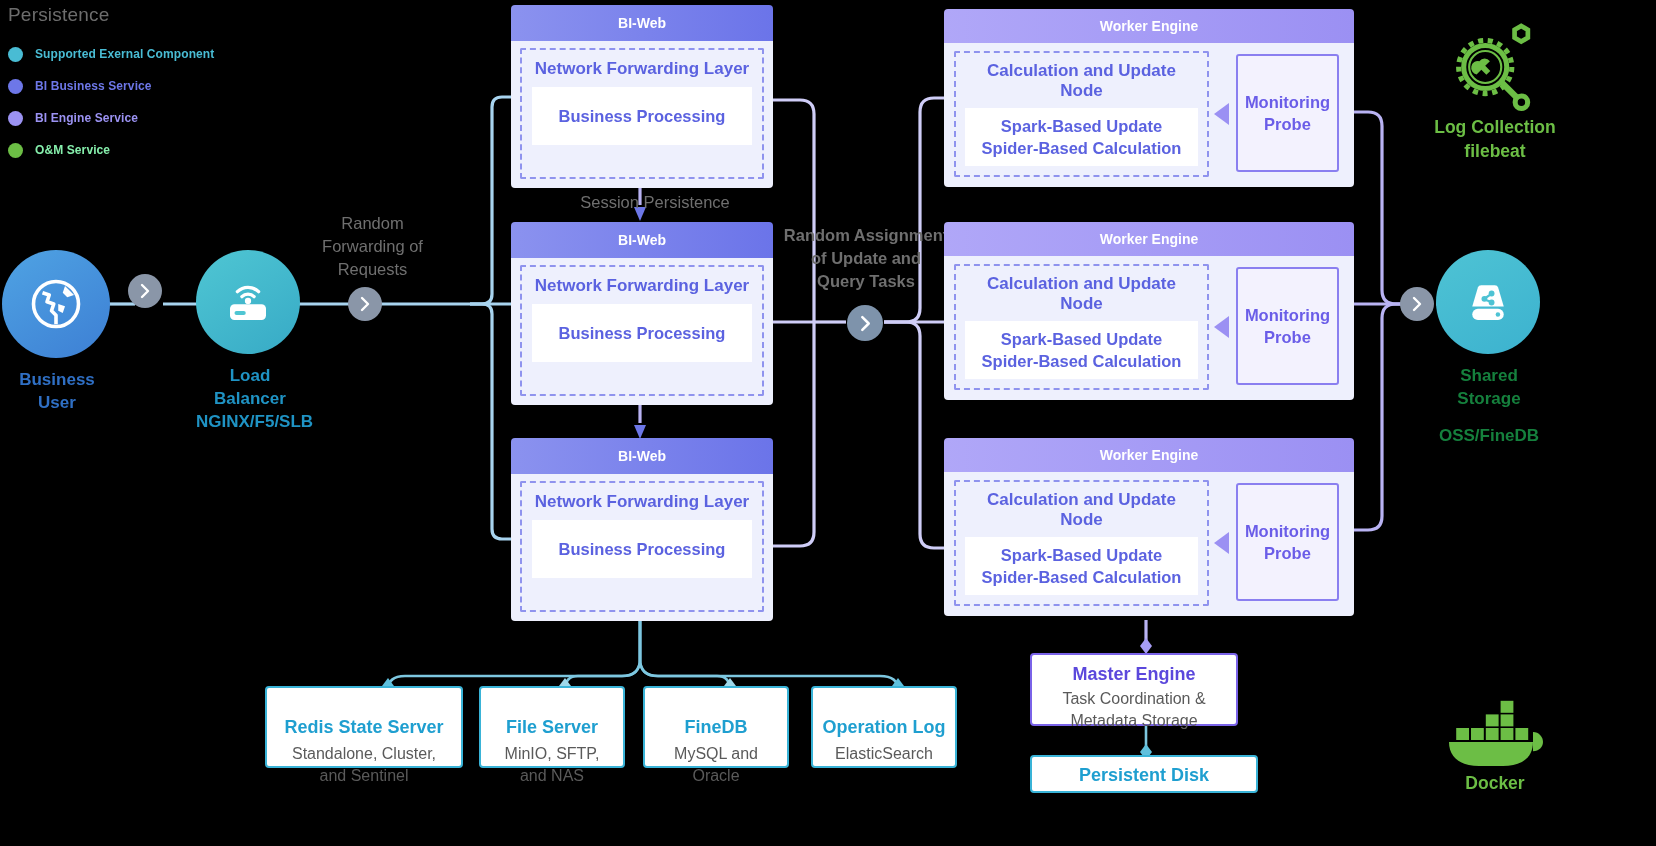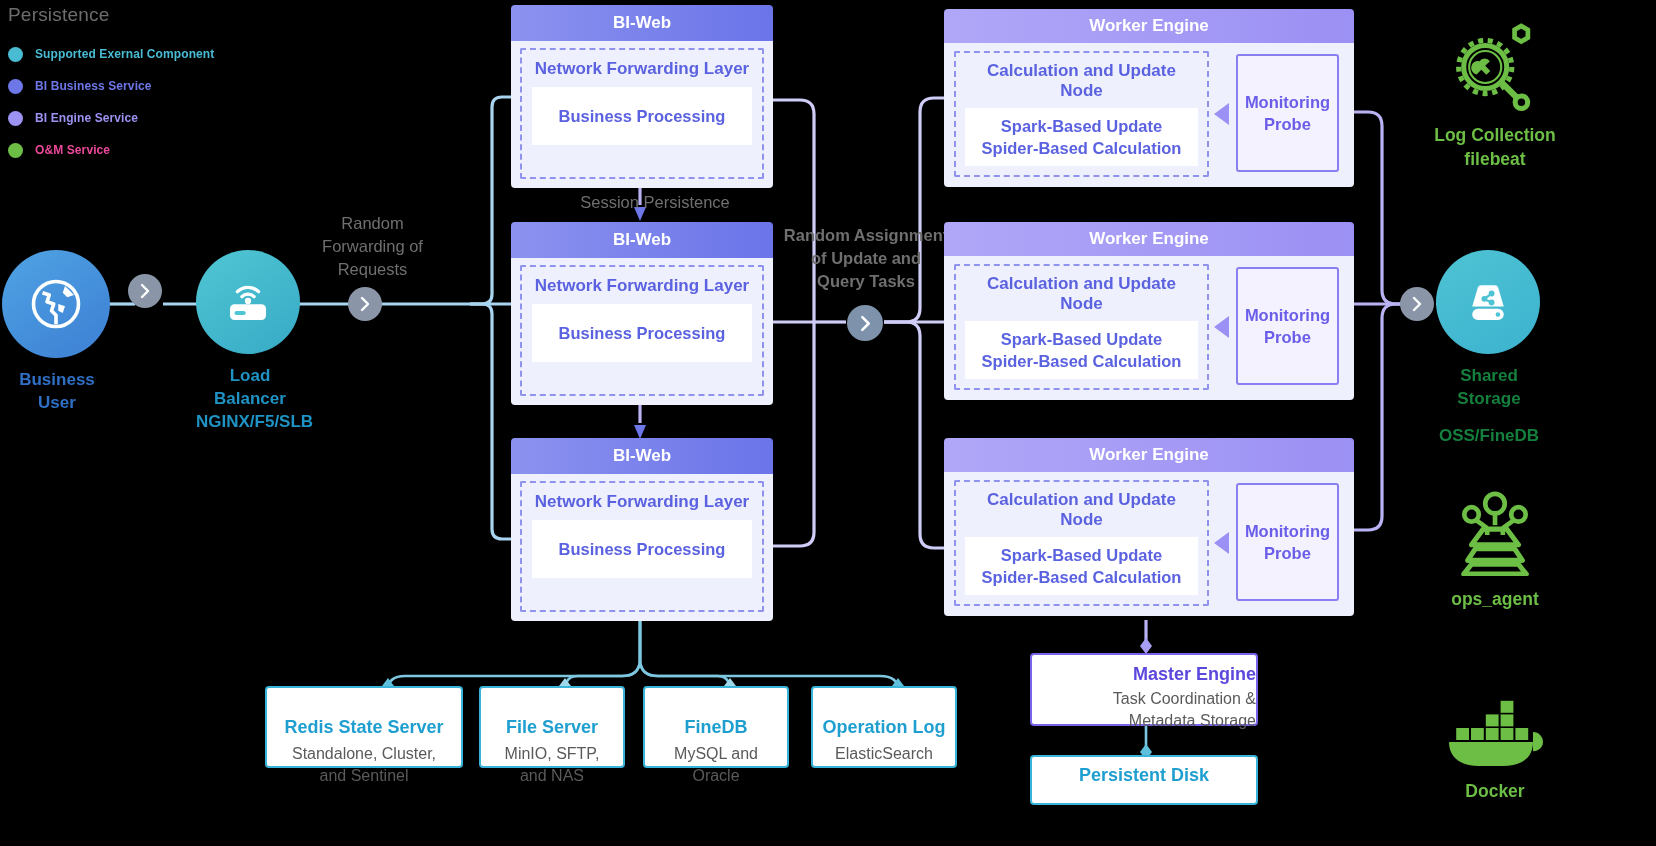--- a/index.html
+++ b/index.html
@@ -28,21 +28,21 @@
   
   .arrowcirc { border-radius:50%; display:flex; align-items:center; justify-content:center; }
   .arrowcirc svg { display:block; }
 
   
   .flowlabel { color:#6f6f6f; font-size:16.5px; line-height:1.4; text-align:center; }
 
   
   .card { border-radius:4px; overflow:hidden; }
   .card .hdr {
-    color:#fff; font-size:17px; font-weight:bold; text-align:center;
+    color:#fff; font-size:14px; font-weight:bold; text-align:center;
     display:flex; align-items:center; justify-content:center;
   }
   .card .body { background:#eef0fd; width:100%; }
 
   .dashbox { border:2px dashed #8f93ee; border-radius:2px; }
   .dash-title { color:#5b62e0; font-size:17px; font-weight:bold; text-align:center; }
   .whitebox { background:#fff; display:flex; align-items:center; justify-content:center;
               color:#5b62e0; font-size:16.5px; font-weight:bold; text-align:center; line-height:1.35;}
 
   .probe { border:2px solid #8a7ff0; border-radius:3px; background:#f3f2fe;
@@ -53,21 +53,21 @@
   .obox { background:#fff; border-radius:4px; text-align:center; padding-top:28px;}
   .obox .t { font-size:18px; font-weight:bold; line-height:1.3;}
   .obox .s { font-size:16px; color:#5a5a5a; line-height:1.38; margin-top:4px;}
   .teal { border:2px solid #39b3d7; }
   .teal .t { color:#1f9fd0; }
   .purp { border:2px solid #7a63e8; }
   .purp .t { color:#5b48dc; }
 
   
   .iconblk { text-align:center; }
-  .iconblk .cap { color:#6cbe45; font-size:17.5px; font-weight:bold; line-height:1.35; margin-top:8px;text-align:center;}
+  .iconblk .cap { color:#6cbe45; font-size:17.5px; font-weight:bold; line-height:1.35; text-align:center;}
 
   svg.wires { position:absolute; left:0; top:0; width:1656px; height:846px; pointer-events:none; }
 </style>
 </head>
 <body>
 
 <div id="stage">
 
   <svg class="wires" viewBox="0 0 1656 846">
     <defs>
@@ -134,21 +134,21 @@
     <div class="row">
       <span class="dot" style="background:#6d77e8"></span>
       <span class="lbl" style="color:#6d77e8">BI Business Service</span>
     </div>
     <div class="row">
       <span class="dot" style="background:#9b92f2"></span>
       <span class="lbl" style="color:#9b92f2">BI Engine Service</span>
     </div>
     <div class="row">
       <span class="dot" style="background:#6cbe45"></span>
-      <span class="lbl" style="color:#ec4899">O&amp;M Service</span>
+      <span class="lbl" style="color:#86efac">O&amp;M Service</span>
     </div>
   </div>
 
   <div class="abs circ-node" style="left:2px; top:250px; width:110px;">
     <div class="circ" style="width:108px;height:108px;background:linear-gradient(145deg,#4fa3e3,#3d7fd4);">
       <svg width="54" height="54" viewBox="0 0 24 24">
         <circle cx="12" cy="12" r="10" fill="none" stroke="#fff" stroke-width="1.6"></circle>
         <path d="M6 7 L9 8 L8 11 L11 12 L10 15 L12 17 L12 21" fill="none" stroke="#fff" stroke-width="1.6" stroke-linejoin="round"></path>
         <path d="M16 4 L15 7 L17 9 L20 8" fill="#fff"></path>
         <path d="M13 12 L16 13 L15 16 L13 15 Z" fill="#fff"></path>
@@ -355,41 +355,20 @@
       </g>
       <path d="M34 4 l3.4-2 3.4 2 0 4 -3.4 2 -3.4-2 z" fill="none" stroke="#6cbe45" stroke-width="2.4"></path>
       <path d="M16 20 a3.4 3.4 0 0 1 5.4 0 l-2.4 2.4 2.6 2.6 -2 2 -2.6-2.6 -2.4 2.4 a3.4 3.4 0 0 1 1.4-6.8" fill="#6cbe45"></path>
     </svg>
     <div class="cap">
       <div>Log Collection</div>
       <div>filebeat</div>
     </div>
   </div>
 
-  <div class="abs iconblk" style="left:1420px;top:490px;width:150px;">
-    <svg width="96" height="86" viewBox="0 0 48 44">
-      <g fill="none" stroke="#6cbe45" stroke-width="2.4">
-        <circle cx="24" cy="7" r="5"></circle>
-        <circle cx="12" cy="12.5" r="3.7"></circle>
-        <circle cx="36" cy="12.5" r="3.7"></circle>
-        <path d="M24 12 v6"></path>
-        <path d="M14.5 15.5 L20 19.5"></path>
-        <path d="M33.5 15.5 L28 19.5"></path>
-        <path d="M20 19 v4 M28 19 v4"></path>
-      </g>
-      <g fill="none" stroke="#6cbe45" stroke-width="2.6" stroke-linejoin="round">
-        <path d="M18 20 H30 L36 28 H12 Z"></path>
-        <path d="M14 30 H34 L38 36 H10 Z"></path>
-        <path d="M12 38 H36 L40 43 H8 Z"></path>
-      </g>
-    </svg>
-    <div class="cap">
-      <div>ops_agent</div>
-    </div>
-  </div>
 
   <div class="abs iconblk" style="left:1420px;top:700px;width:150px;">
     <svg width="104" height="68" viewBox="0 0 52 34">
       <g fill="#6cbe45">
         <rect x="14" y="14" width="6.4" height="6"></rect>
         <rect x="21.4" y="14" width="6.4" height="6"></rect>
         <rect x="28.8" y="14" width="6.4" height="6"></rect>
         <rect x="21.4" y="7.2" width="6.4" height="6"></rect>
         <rect x="28.8" y="7.2" width="6.4" height="6"></rect>
         <rect x="28.8" y="0.4" width="6.4" height="6"></rect>
@@ -428,25 +407,25 @@
     </div>
   </div>
 
   <div class="abs obox teal" style="left:811px;top:686px;width:146px;height:82px;">
     <div class="t">Operation Log</div>
     <div class="s">
       <div>ElasticSearch</div>
     </div>
   </div>
 
-  <div class="abs obox purp" style="left:1030px;top:653px;width:228px;height:73px;padding-top:8px;text-align:right;">
+  <div class="abs obox purp" style="left:1030px;top:653px;width:208px;height:73px;padding-top:8px;">
     <div class="t">Master Engine</div>
     <div class="s" style="margin-top:2px;">
       <div>Task Coordination &amp;</div>
       <div>Metadata Storage</div>
     </div>
   </div>
 
-  <div class="abs obox teal" style="left:1030px;top:755px;width:228px;height:50px;padding-top:7px;">
+  <div class="abs obox teal" style="left:1030px;top:755px;width:228px;height:38px;padding-top:7px;">
     <div class="t">Persistent Disk</div>
   </div>
 
 </div>
 
 </body></html>

